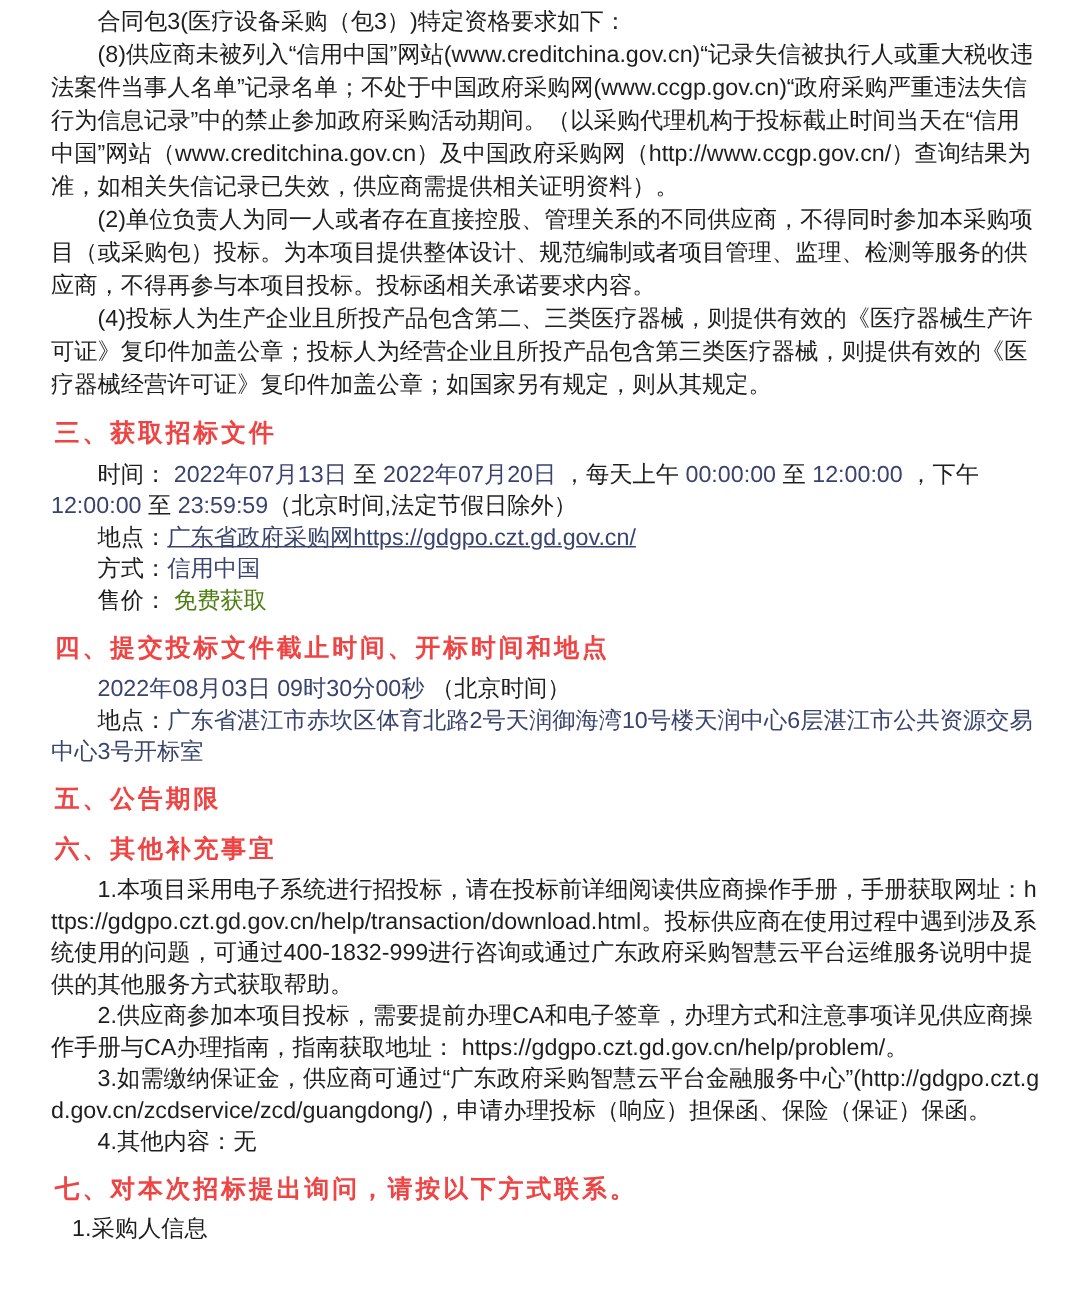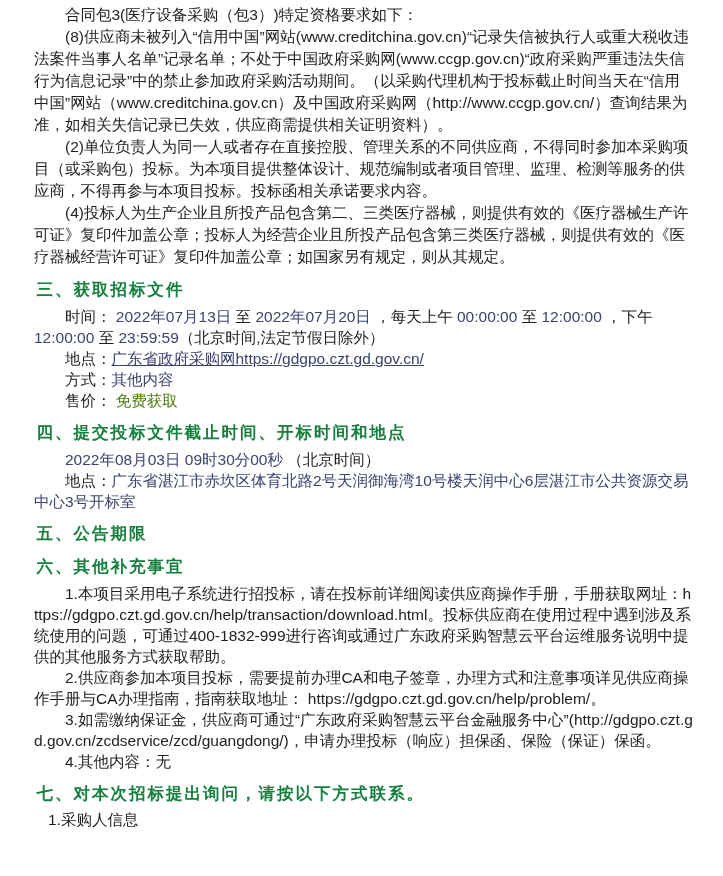--- a/index.html
+++ b/index.html
@@ -12,21 +12,21 @@
   .doc {
     padding: 4px 30px 0 34px;
     font-size: 15.5px;
     color: #1e1e1e;
   }
   .doc p { margin: 0; line-height: 21px; text-indent: 2em; }
   .intro p { line-height: 22px; }
   h3.sec-heading {
     font-size: 16.5px;
     font-weight: bold;
-    color: #15803d;
+    color: #ef4444;
     letter-spacing: 2px;
     margin: 10px 0 5px 0;
     line-height: 23px;
     text-indent: 0.15em;
   }
   .sec p { line-height: 21px; }
   .s6 p { word-break: break-all; }
   .blue { color: #3a436e; }
   .contact p { text-indent: 0; line-height: 20px; }
   .contact .group-title { padding-left: 14px; }
@@ -40,21 +40,21 @@
     <p>合同包3(医疗设备采购（包3）)特定资格要求如下：</p>
     <p>(8)供应商未被列入“信用中国”网站(www.creditchina.gov.cn)“记录失信被执行人或重大税收违法案件当事人名单”记录名单；不处于中国政府采购网(www.ccgp.gov.cn)“政府采购严重违法失信行为信息记录”中的禁止参加政府采购活动期间。（以采购代理机构于投标截止时间当天在“信用中国”网站（www.creditchina.gov.cn）及中国政府采购网（http://www.ccgp.gov.cn/）查询结果为准，如相关失信记录已失效，供应商需提供相关证明资料）。</p>
     <p>(2)单位负责人为同一人或者存在直接控股、管理关系的不同供应商，不得同时参加本采购项目（或采购包）投标。为本项目提供整体设计、规范编制或者项目管理、监理、检测等服务的供应商，不得再参与本项目投标。投标函相关承诺要求内容。</p>
     <p>(4)投标人为生产企业且所投产品包含第二、三类医疗器械，则提供有效的《医疗器械生产许可证》复印件加盖公章；投标人为经营企业且所投产品包含第三类医疗器械，则提供有效的《医疗器械经营许可证》复印件加盖公章；如国家另有规定，则从其规定。</p>
   </div>
 
   <div class="sec">
     <h3 class="sec-heading">三、获取招标文件</h3>
     <p><span>时间： </span><span class="blue" style="color: rgb(58, 67, 110);">2022年07月13日</span><span> 至 </span><span class="blue" style="color: rgb(58, 67, 110);">2022年07月20日</span><span> ，每天上午 </span><span class="blue" style="color: rgb(58, 67, 110);">00:00:00</span><span> 至 </span><span class="blue" style="color: rgb(58, 67, 110);">12:00:00</span><span> ，下午 </span><span class="blue" style="color: rgb(58, 67, 110);">12:00:00</span><span> 至 </span><span class="blue" style="color: rgb(58, 67, 110);">23:59:59</span><span>（北京时间,法定节假日除外）</span></p>
     <p><span>地点：</span><span class="blue" style="color: rgb(58, 67, 110); text-decoration: underline;">广东省政府采购网https://gdgpo.czt.gd.gov.cn/</span></p>
-    <p><span>方式：</span><span class="blue" style="color: rgb(58, 67, 110);">其他内容</span></p>
+    <p><span>方式：</span><span class="blue" style="color: rgb(58, 67, 110);">信用中国</span></p>
     <p><span>售价： </span><span class="blue" style="color: #4d7c0f;">免费获取</span></p>
   </div>
 
   <div class="sec">
     <h3 class="sec-heading">四、提交投标文件截止时间、开标时间和地点</h3>
     <p><span class="blue" style="color: rgb(58, 67, 110);">2022年08月03日 09时30分00秒</span><span> （北京时间）</span></p>
     <p><span>地点：</span><span class="blue" style="color: rgb(58, 67, 110);">广东省湛江市赤坎区体育北路2号天润御海湾10号楼天润中心6层湛江市公共资源交易中心3号开标室</span></p>
   </div>
 
   <div class="sec">

